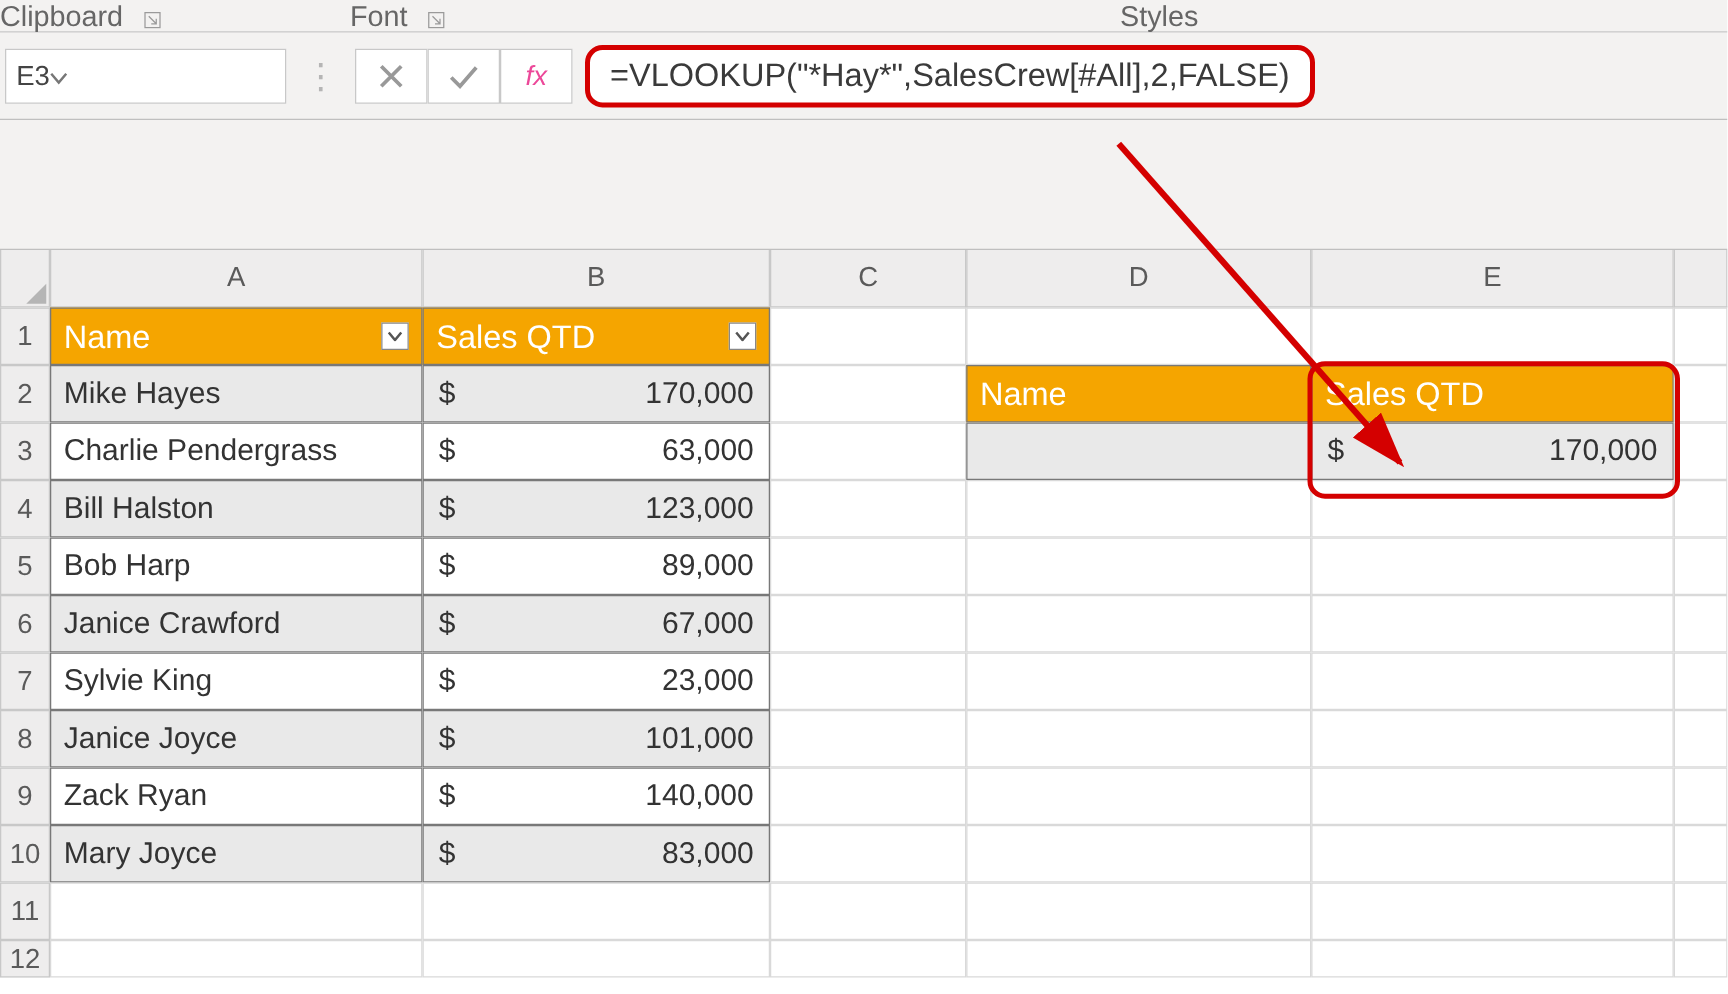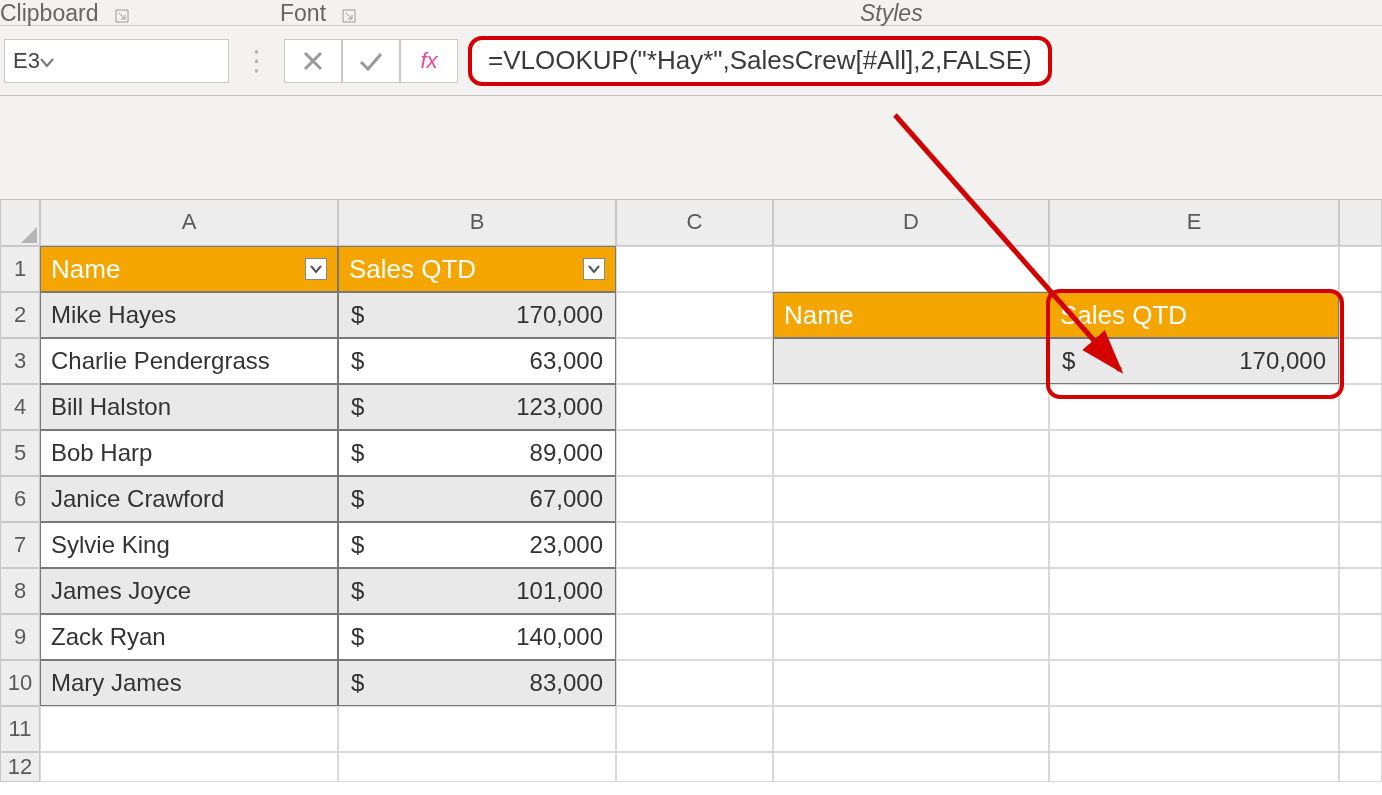--- a/index.html
+++ b/index.html
@@ -4,21 +4,21 @@
 <style>
   html,body{margin:0;padding:0;font-family:"Segoe UI",Arial,sans-serif;background:#fff;color:#333;}
   *{box-sizing:border-box;}
   .app{width:1382px;height:795px;position:relative;overflow:hidden;}
 
   
   .ribbon{height:26px;background:#f3f2f1;border-bottom:1px solid #c8c8c8;display:flex;align-items:flex-start;position:relative;color:#666;font-size:23px;}
   .rib-grp{position:absolute;top:0;}
   .rib-clipboard{left:0;}
   .rib-font{left:265px;margin-left:15px;}
-  .rib-styles{left:860px;font-style:italic;}
+  .rib-styles{left:896px;}
   .rib-launcher{display:inline-block;margin-left:10px;color:#9a9a9a;}
   .rib-launcher svg{vertical-align:-2px;}
 
   
   .fx-row{height:70px;background:#f3f2f1;border-bottom:1px solid #bfbfbf;display:flex;align-items:center;padding:14px 0;}
   .name-box{width:225px;height:44px;margin-left:4px;background:#fff;border:1px solid #c8c8c8;display:flex;align-items:center;justify-content:flex-start;padding:0 8px;}
   .name-box span{font-size:22px;color:#444;}
   .name-box .dd{color:#777;}
   .sep-dots{width:55px;text-align:center;color:#b5b5b5;font-size:28px;line-height:14px;}
   .sep-dots::before{content:"\22EE";}
@@ -250,21 +250,21 @@
           <span class="val">23,000</span>
         </span>
       </div>
     <div class="cell"></div>
     <div class="cell"></div>
     <div class="cell"></div>
     <div class="cell"></div>
 
     <div class="rcell">8</div>
     <div class="cell trow">
-        <span>James Joyce</span>
+        <span>Janice Joyce</span>
       </div>
     <div class="cell trow">
         <span class="money">
           <span class="cur">$</span>
           <span class="val">101,000</span>
         </span>
       </div>
     <div class="cell"></div>
     <div class="cell"></div>
     <div class="cell"></div>
@@ -280,21 +280,21 @@
           <span class="val">140,000</span>
         </span>
       </div>
     <div class="cell"></div>
     <div class="cell"></div>
     <div class="cell"></div>
     <div class="cell"></div>
 
     <div class="rcell">10</div>
     <div class="cell trow">
-        <span>Mary James</span>
+        <span>Mary Joyce</span>
       </div>
     <div class="cell trow">
         <span class="money">
           <span class="cur">$</span>
           <span class="val">83,000</span>
         </span>
       </div>
     <div class="cell"></div>
     <div class="cell"></div>
     <div class="cell"></div>

